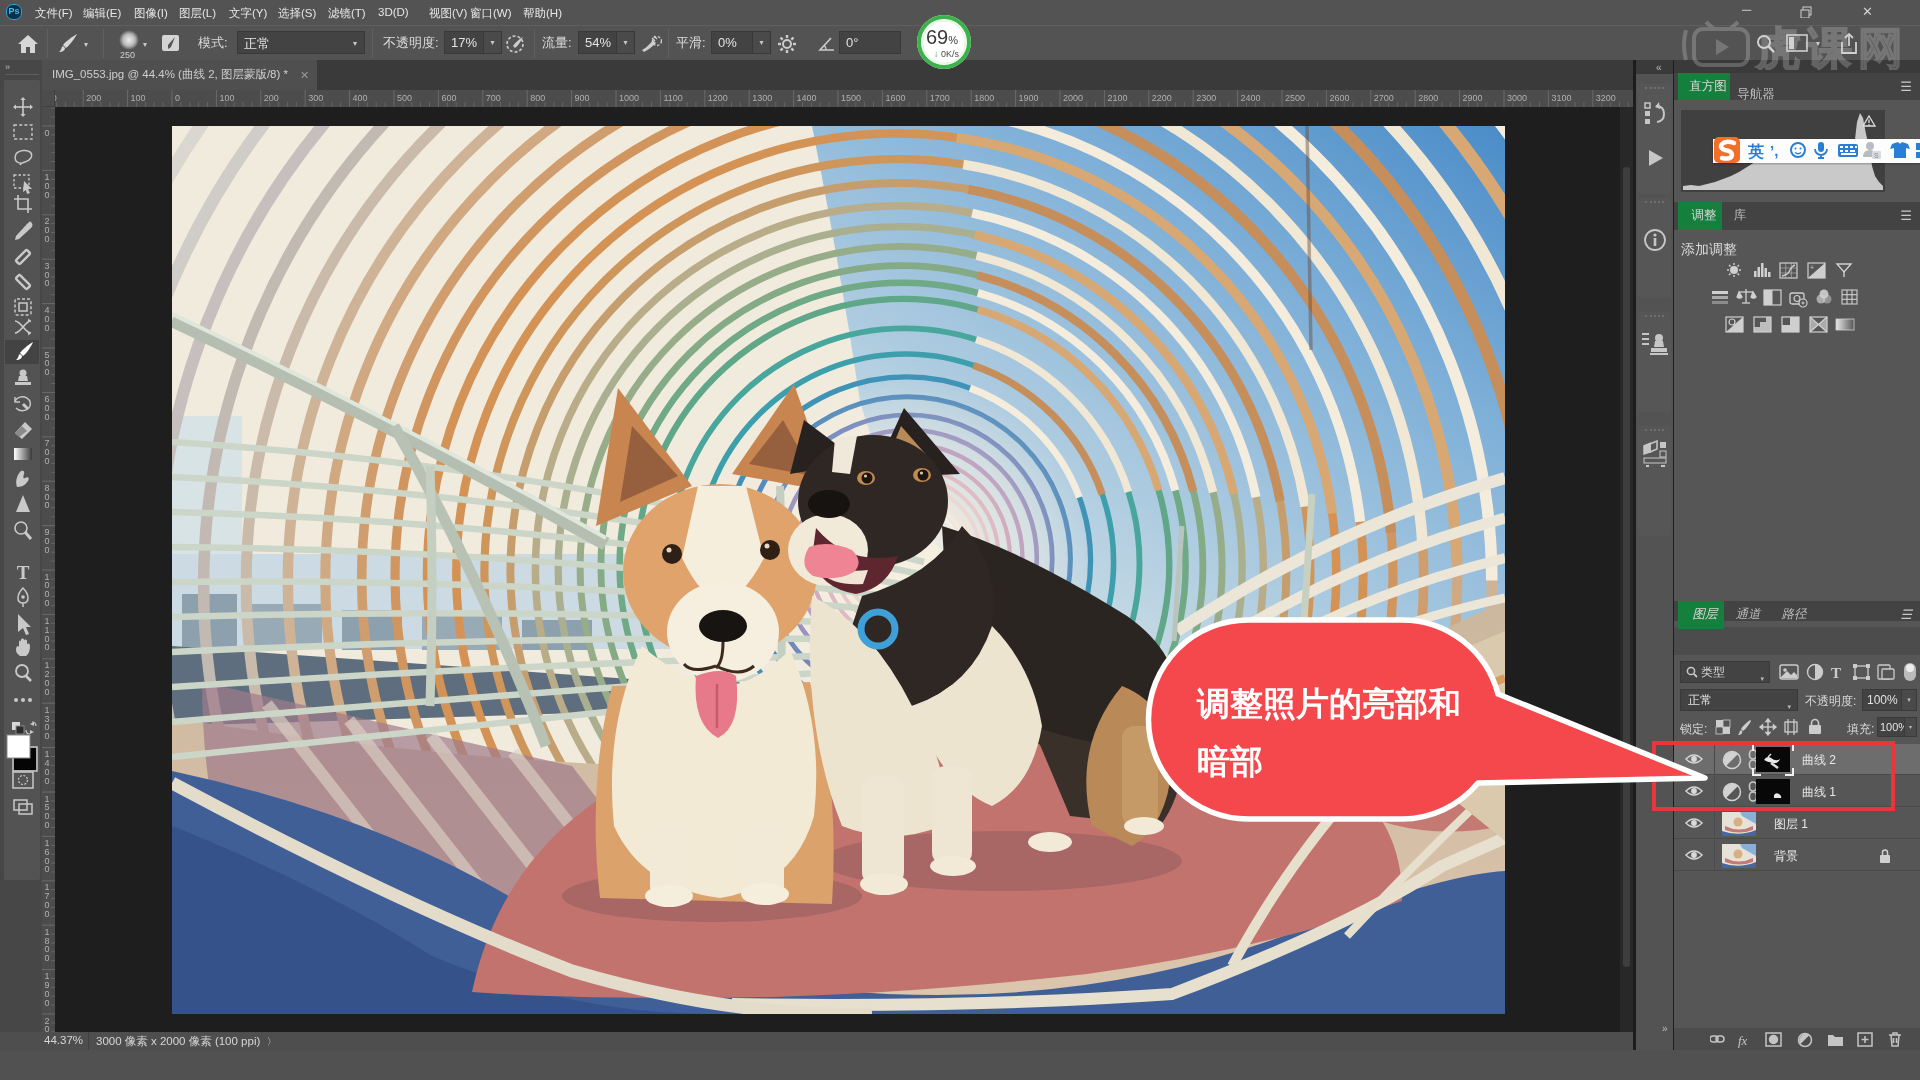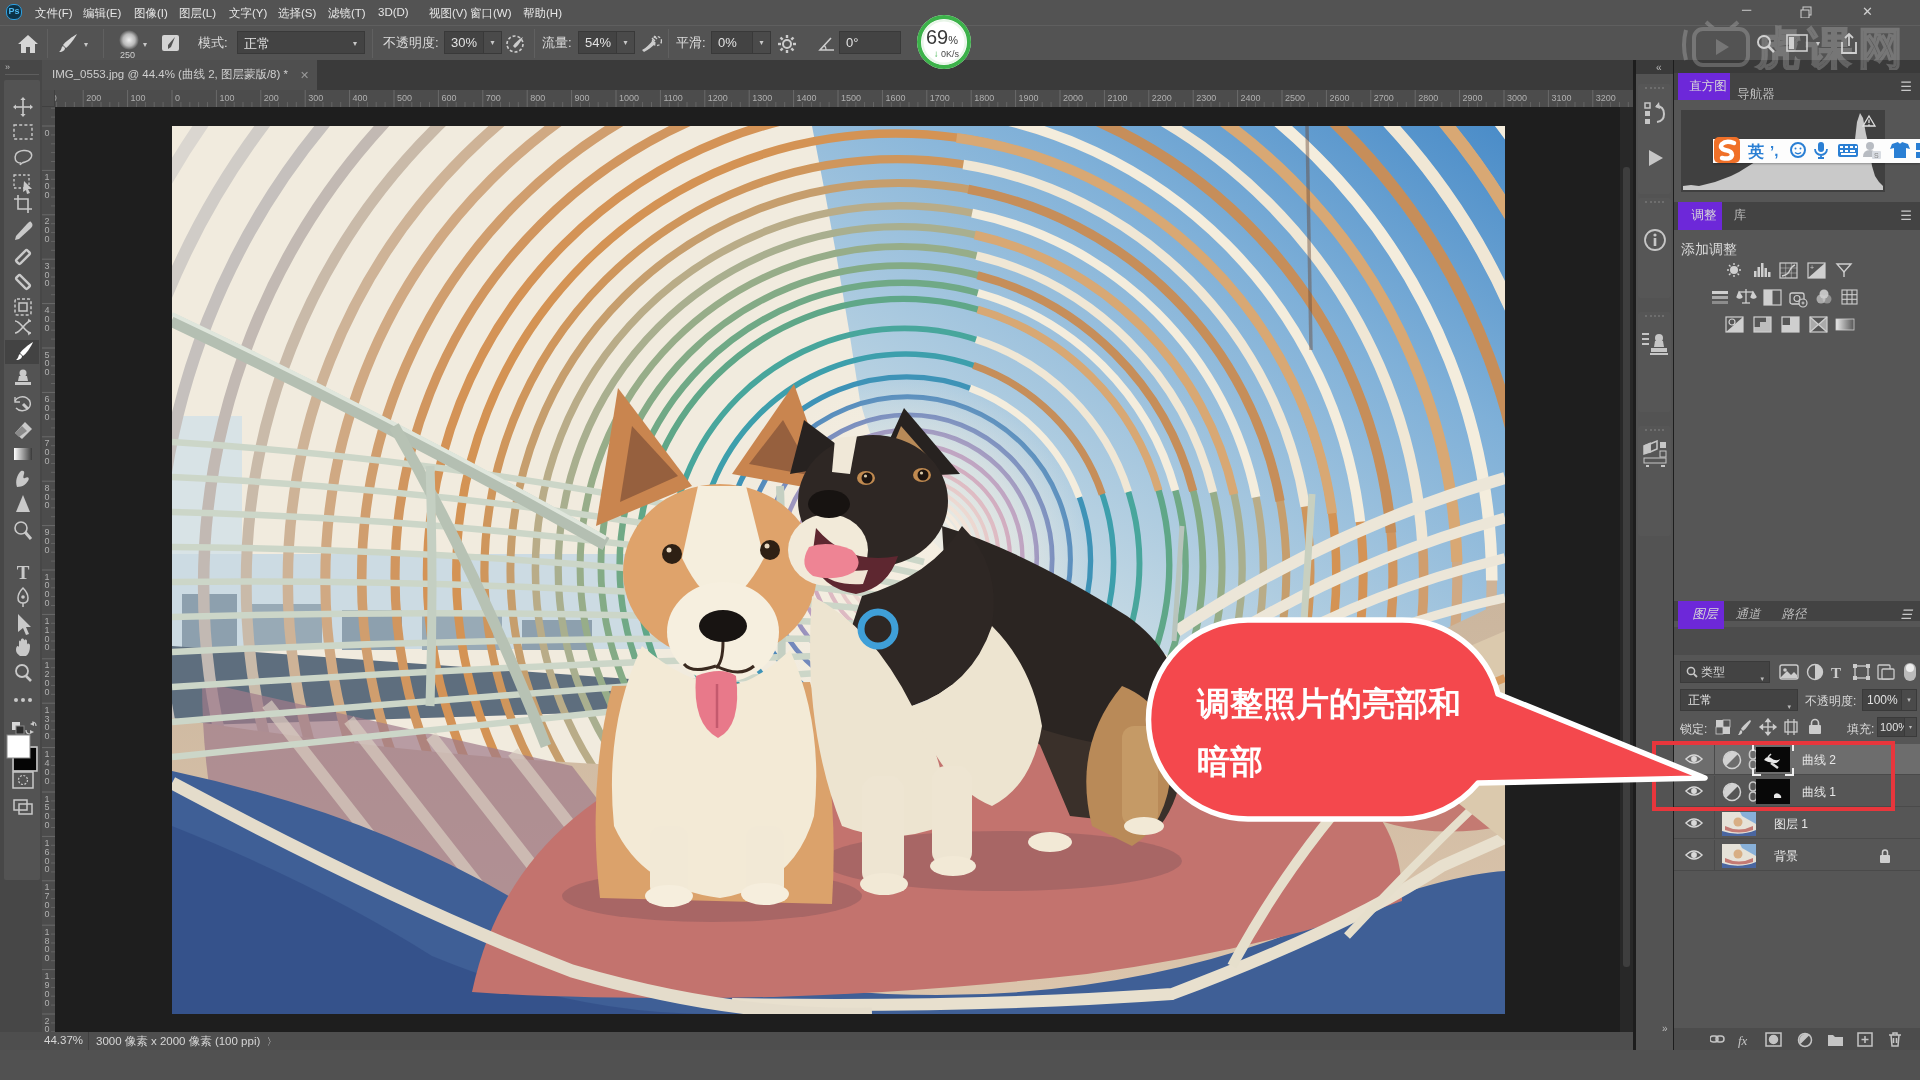--- a/index.html
+++ b/index.html
@@ -15,21 +15,21 @@
 #tabbar { position:absolute; left:42px; top:60px; width:1591px; height:46px; background:#3a3a3a; }
 #doctab { position:absolute; left:0px; top:0px; width:275px; height:30px; background:#4f4f4f; color:#cfcfcf; font-size:11.5px; line-height:29px; padding-left:10px; }
 #canvas { position:absolute; left:55px; top:107px; width:1565px; height:925px; background:#1e1e1e; }
 #rgutter { position:absolute; left:1620px; top:107px; width:13px; height:925px; background:#282828; }
 #icostrip { position:absolute; left:1636px; top:60px; width:37px; height:990px; background:#535353; }
 #rpanel { position:absolute; left:1674px; top:60px; width:246px; height:990px; background:#4c4c4c; }
 #statusbar { position:absolute; left:0; top:1032px; width:1633px; height:18px; background:#4e4e4e; color:#d6d6d6; font-size:11.5px; }
 #bottomstrip { position:absolute; left:0; top:1050px; width:1920px; height:30px; background:#515151; }
 .ptabrow { position:absolute; left:0; width:246px; height:28px; background:#474747; }
 .ptab { position:absolute; top:0; height:28px; color:#d8d8d8; font-size:12.5px; line-height:27px; text-align:center; }
-.ptab.on { background:#6d28d9;padding-left:8px; }
+.ptab.on { background:#15803d;padding-left:8px; }
 .layrow { position:absolute; left:0; width:246px; height:31px; background:#565656; border-bottom:1px solid #4a4a4a; color:#e6e6e6; font-size:12px; }
 .eye { position:absolute; left:11px; top:8px; width:18px; height:14px; }
 .ltext { position:absolute; top:8px; color:#e8e8e8; font-size:12px; }
 </style></head><body>
 <div id="app">
 
 <div id="menubar">
 <div class="a" style="left:6px;top:4px;width:16px;height:16px;border:1.5px solid #2d9fe0;border-radius:7px;color:#4db8f0;font-size:9px;font-weight:bold;text-align:center;line-height:13px;background:#0c3247;">Ps</div>
 <span class="a" style="left:35px;top:6px;color:#e6e6e6;font-size:11.5px;">文件(F)</span>
 <span class="a" style="left:83px;top:6px;color:#e6e6e6;font-size:11.5px;">编辑(E)</span>
@@ -73,21 +73,21 @@
 <span class="a" style="left:120px;top:24px;color:#d0d0d0;font-size:9px;">250</span>
 <span class="a" style="left:143px;top:14px;color:#c8c8c8;font-size:8px;">▾</span>
 <svg class="a" style="left:161px;top:7px;" width="20" height="20" viewBox="0 0 20 20">
         <rect x="1" y="2" width="17" height="16" rx="2" fill="#d4d4d4"></rect>
         <path d="M14 4 L10 14 L7 16 L7 12 Z" fill="#535353"></path>
       </svg>
 <span class="optlabel" style="left:198px;">模式:</span>
 <div class="optbox" style="left:237px;width:128px;">正常<span style="position:absolute;right:7px;top:7px;font-size:8px;color:#c8c8c8;">▾</span></div>
 <div class="vdiv" style="left:372px;"></div>
 <span class="optlabel" style="left:383px;">不透明度:</span>
-<div class="optbox" style="left:444px;width:40px;">30%</div>
+<div class="optbox" style="left:444px;width:40px;">17%</div>
       <div class="optdrop" style="left:483px;">▾</div>
 <svg class="a" style="left:506px;top:8px;" width="20" height="20" viewBox="0 0 20 20">
         <circle cx="9" cy="10" r="8" fill="none" stroke="#cccccc" stroke-width="1.6" stroke-dasharray="3 2"></circle>
         <path d="M17 3 C13 5 9 9 7 12 L9 14 C12 12 15 7 17 3 Z" fill="#cccccc"></path>
       </svg>
 <div class="vdiv" style="left:534px;"></div>
 <span class="optlabel" style="left:542px;">流量:</span>
 <div class="optbox" style="left:578px;width:39px;">54%</div>
       <div class="optdrop" style="left:616px;">▾</div>
 <svg class="a" style="left:640px;top:8px;" width="22" height="20" viewBox="0 0 22 20">

